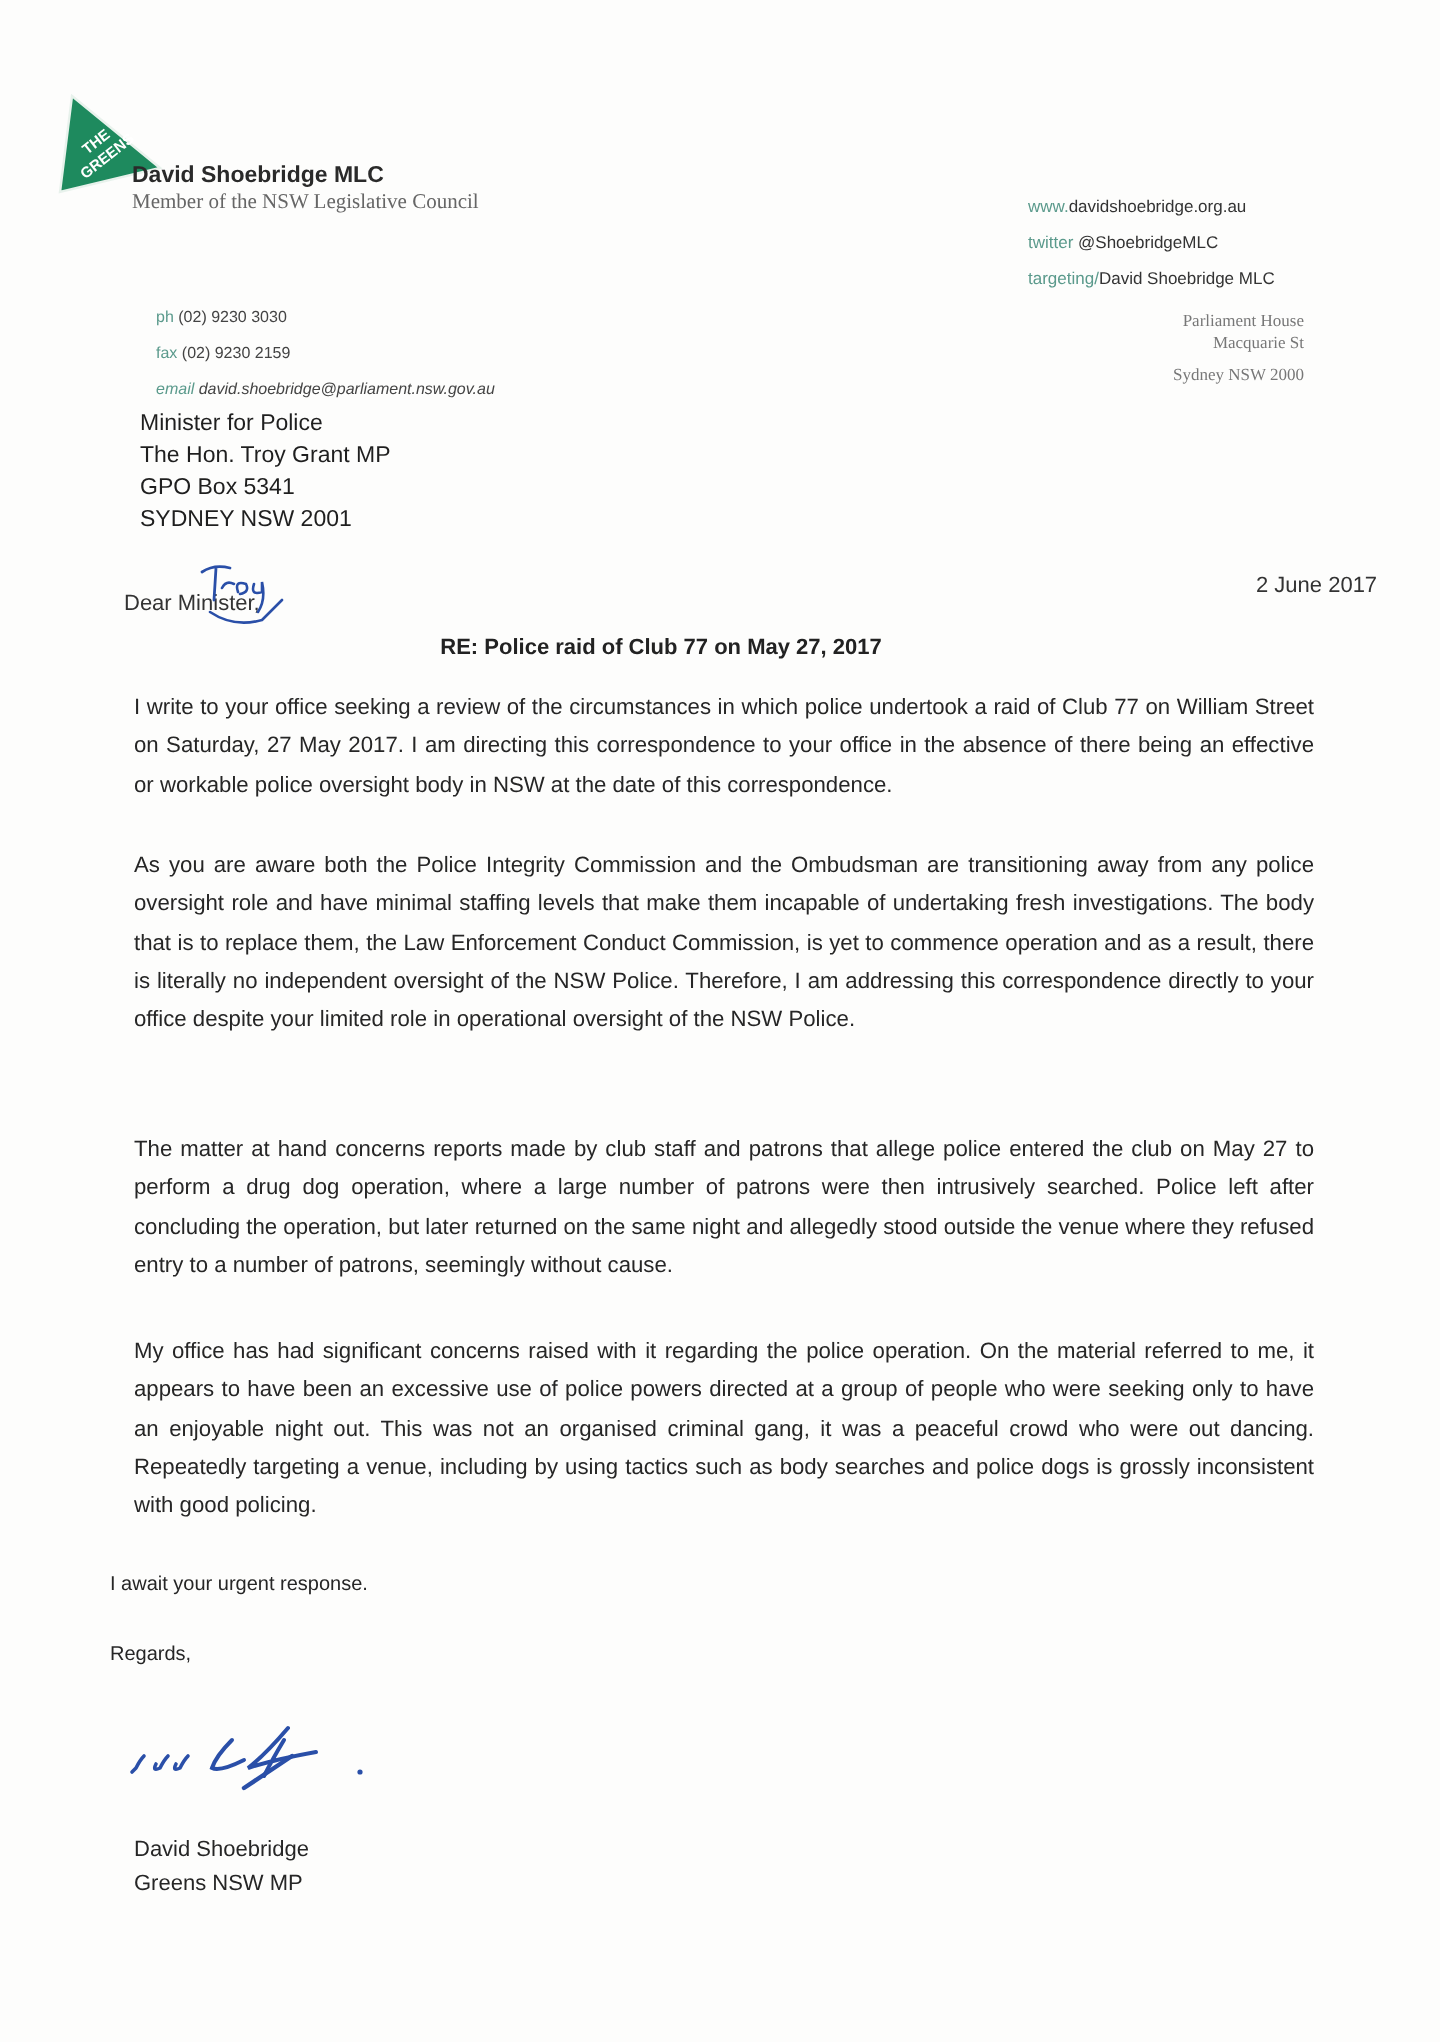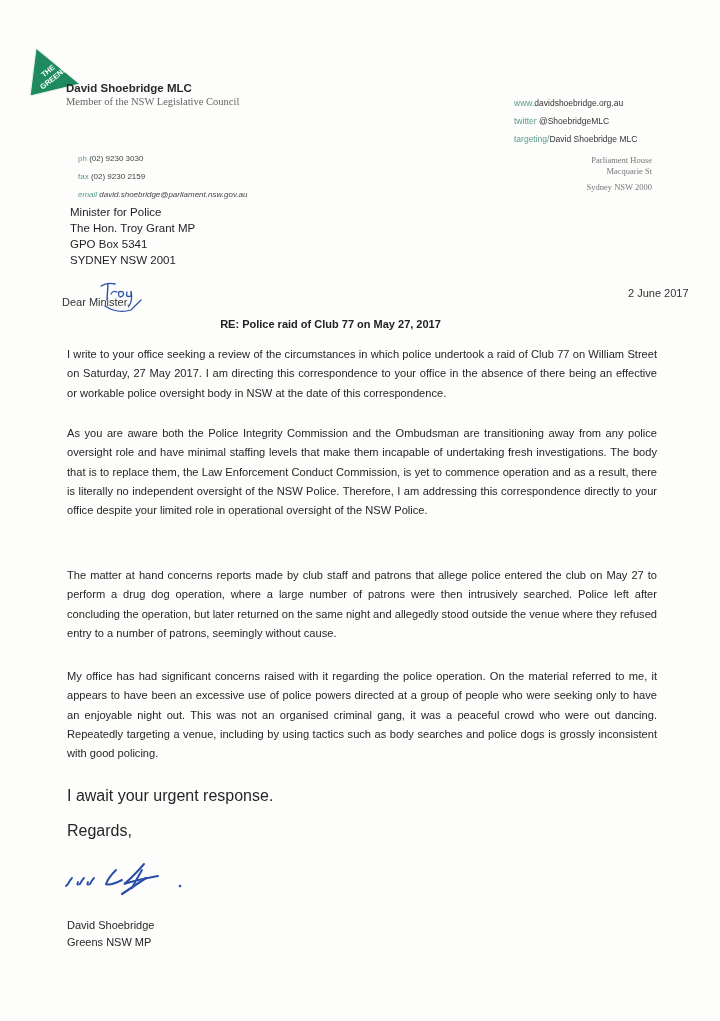--- a/index.html
+++ b/index.html
@@ -114,22 +114,22 @@
     .para {
       left: 67px;
       width: 590px;
       font-size: 11.1px;
       line-height: 19.3px;
       color: #262626;
       text-align: justify;
     }
 
     .closing {
-      left: 67px;
-      font-size: 16px;
+      left: 55px;
+      font-size: 10px;
       color: #262626;
       white-space: nowrap;
     }
 
     .signature {
       left: 62px;
       top: 858px;
       width: 150px;
       height: 50px;
     }

